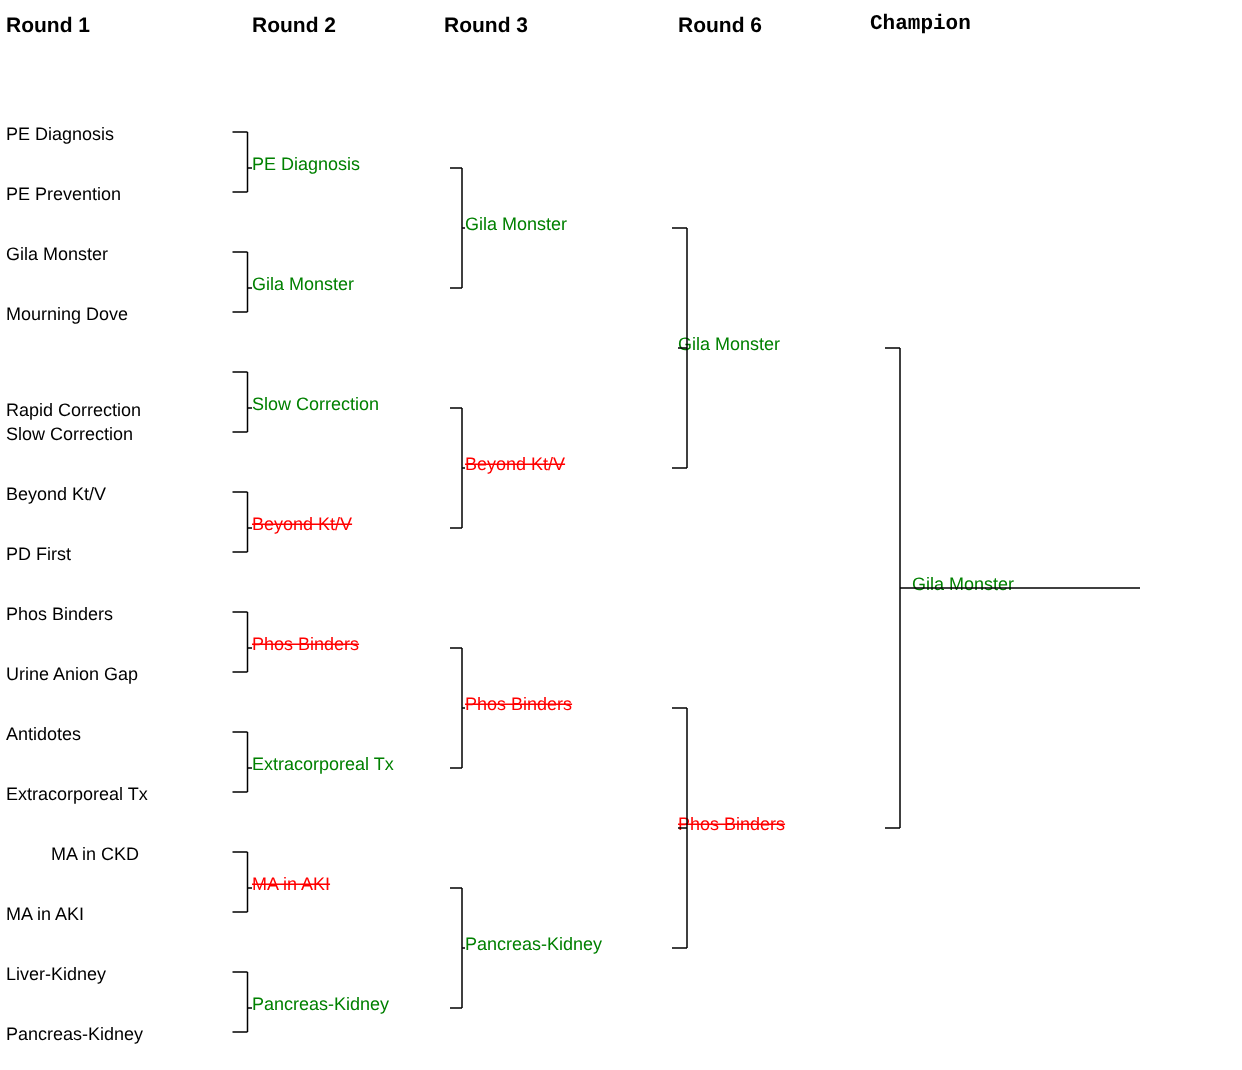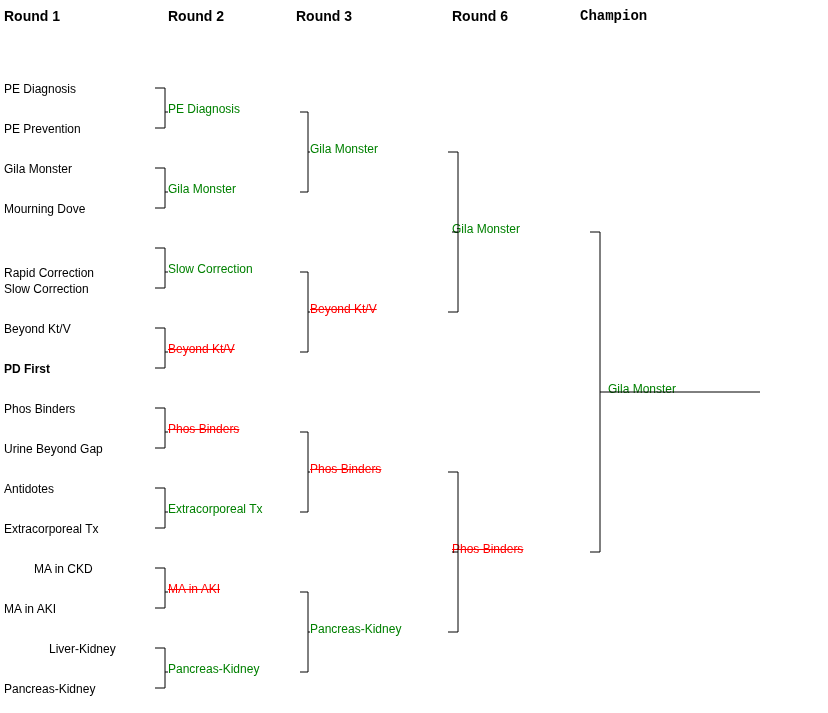--- a/index.html
+++ b/index.html
@@ -59,29 +59,29 @@
   <span class="round-header" style="position:absolute;top:8px;left:452px;">Round 6</span>
   <span class="round-header" style="position:absolute;top:8px;left:580px;font-family:Liberation Mono, monospace;">Champion</span>
 
   <span class="team-label" style="top:82px;left:4px;">PE Diagnosis</span>
   <span class="team-label" style="top:122px;left:4px;text-align:right;">PE Prevention</span>
   <span class="team-label" style="top:162px;left:4px;">Gila Monster</span>
   <span class="team-label" style="top:202px;left:4px;">Mourning Dove</span>
   <span class="team-label" style="top:242px;left:4px;margin-top:24px;">Rapid Correction</span>
   <span class="team-label" style="top:282px;left:4px;">Slow Correction</span>
   <span class="team-label" style="top:322px;left:4px;">Beyond Kt/V</span>
-  <span class="team-label" style="top:362px;left:4px;font-weight:bold;">PD First</span>
+  <span class="team-label" style="top:362px;left:4px;">PD First</span>
 
   <span class="team-label" style="top:402px;left:4px;">Phos Binders</span>
-  <span class="team-label" style="top:442px;left:4px;">Urine Beyond Gap</span>
+  <span class="team-label" style="top:442px;left:4px;">Urine Anion Gap</span>
   <span class="team-label" style="top:482px;left:4px;">Antidotes</span>
   <span class="team-label" style="top:522px;left:4px;">Extracorporeal Tx</span>
   <span class="team-label" style="top:562px;left:4px;margin-left:30px;">MA in CKD</span>
   <span class="team-label" style="top:602px;left:4px;">MA in AKI</span>
-  <span class="team-label" style="top:642px;left:4px;margin-left:45px;">Liver-Kidney</span>
+  <span class="team-label" style="top:642px;left:4px;">Liver-Kidney</span>
   <span class="team-label" style="top:682px;left:4px;">Pancreas-Kidney</span>
 
   <span class="team-label winner-green" style="top:102px;left:168px;">PE Diagnosis</span>
   <span class="team-label winner-green" style="top:182px;left:168px;">Gila Monster</span>
   <span class="team-label winner-green" style="top:262px;left:168px;">Slow Correction</span>
   <span class="team-label loser-red" style="top:342px;left:168px;">Beyond Kt/V</span>
   <span class="team-label loser-red" style="top:422px;left:168px;">Phos Binders</span>
   <span class="team-label winner-green" style="top:502px;left:168px;">Extracorporeal Tx</span>
   <span class="team-label loser-red" style="top:582px;left:168px;">MA in AKI</span>
   <span class="team-label winner-green" style="top:662px;left:168px;">Pancreas-Kidney</span>

